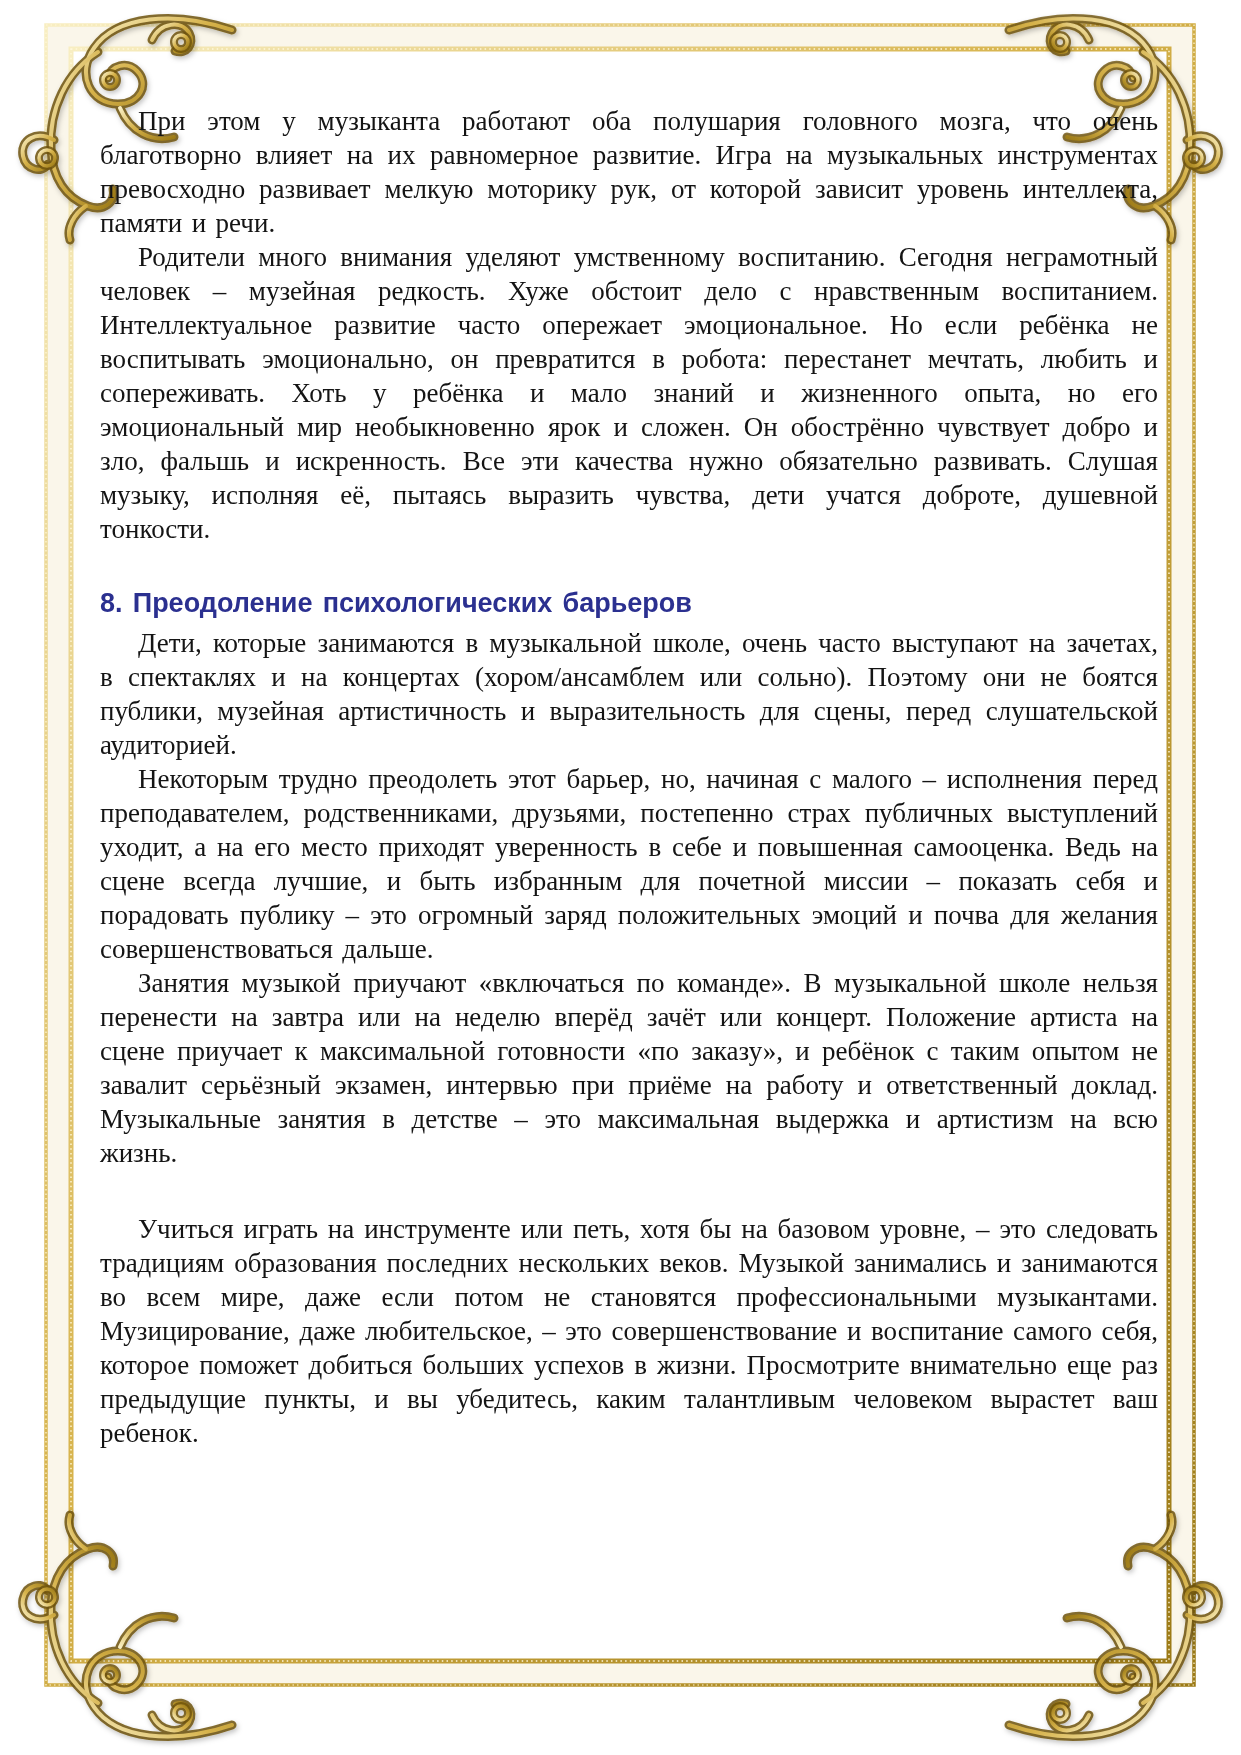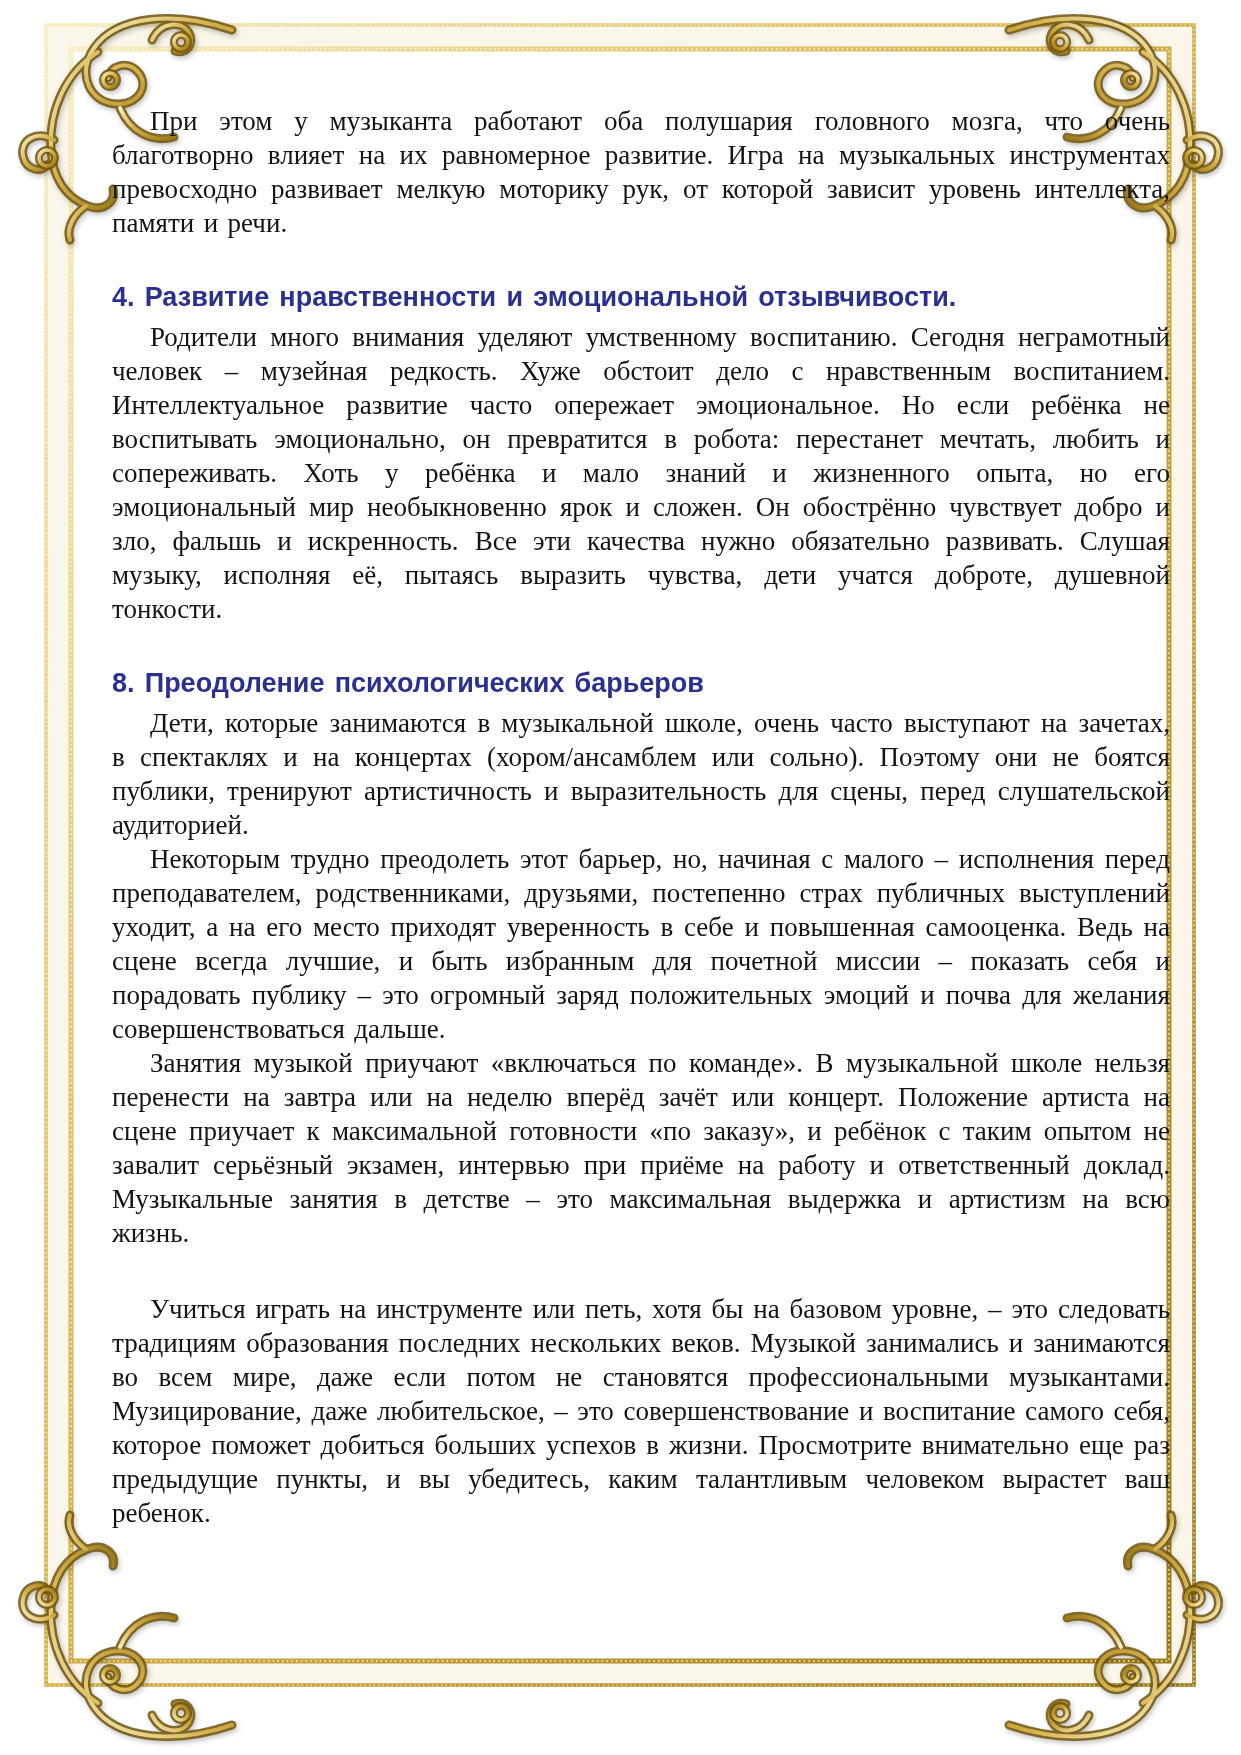--- a/index.html
+++ b/index.html
@@ -12,21 +12,21 @@
     font-family: "Liberation Serif", "DejaVu Serif", serif;
   }
   .frame-svg {
     position: absolute;
     left: 0; top: 0;
     width: 1241px; height: 1755px;
     pointer-events: none;
   }
   .content {
     position: absolute;
-    left: 112px;
+    left: 100px;
     top: 104px;
     width: 1058px;
     color: var(--body-color, #141414);
     font-size: 27px;
     line-height: 34px;
     text-align: justify;
     word-spacing: 0.10em;
   }
   .content p {
     margin: 0;
@@ -95,23 +95,22 @@
       <use href="#corner"></use>
       <use href="#corner" transform="translate(1241,0) scale(-1,1)"></use>
       <use href="#corner" transform="translate(0,1755) scale(1,-1)"></use>
       <use href="#corner" transform="translate(1241,1755) scale(-1,-1)"></use>
     </g>
   </svg>
 
   <div class="content">
     <p>При этом у музыканта работают оба полушария головного мозга, что очень благотворно влияет на их равномерное развитие. Игра на музыкальных инструментах превосходно развивает мелкую моторику рук, от которой зависит уровень интеллекта, памяти и речи.</p>
 
-    <h2 class="sec-heading">4. Развитие нравственности и эмоциональной отзывчивости.</h2>
     <p>Родители много внимания уделяют умственному воспитанию. Сегодня неграмотный человек – музейная редкость. Хуже обстоит дело с нравственным воспитанием. Интеллектуальное развитие часто опережает эмоциональное. Но если ребёнка не воспитывать эмоционально, он превратится в робота: перестанет мечтать, любить и сопереживать. Хоть у ребёнка и мало знаний и жизненного опыта, но его эмоциональный мир необыкновенно ярок и сложен. Он обострённо чувствует добро и зло, фальшь и искренность. Все эти качества нужно обязательно развивать. Слушая музыку, исполняя её, пытаясь выразить чувства, дети учатся доброте, душевной тонкости.</p>
 
     <h2 class="sec-heading">8. Преодоление психологических барьеров</h2>
-    <p>Дети, которые занимаются в музыкальной школе, очень часто выступают на зачетах, в спектаклях и на концертах (хором/ансамблем или сольно). Поэтому они не боятся публики, тренируют артистичность и выразительность для сцены, перед слушательской аудиторией.</p>
+    <p>Дети, которые занимаются в музыкальной школе, очень часто выступают на зачетах, в спектаклях и на концертах (хором/ансамблем или сольно). Поэтому они не боятся публики, музейная артистичность и выразительность для сцены, перед слушательской аудиторией.</p>
     <p>Некоторым трудно преодолеть этот барьер, но, начиная с малого – исполнения перед преподавателем, родственниками, друзьями, постепенно страх публичных выступлений уходит, а на его место приходят уверенность в себе и повышенная самооценка. Ведь на сцене всегда лучшие, и быть избранным для почетной миссии – показать себя и порадовать публику – это огромный заряд положительных эмоций и почва для желания совершенствоваться дальше.</p>
     <p>Занятия музыкой приучают «включаться по команде». В музыкальной школе нельзя перенести на завтра или на неделю вперёд зачёт или концерт. Положение артиста на сцене приучает к максимальной готовности «по заказу», и ребёнок с таким опытом не завалит серьёзный экзамен, интервью при приёме на работу и ответственный доклад. Музыкальные занятия в детстве – это максимальная выдержка и артистизм на всю жизнь.</p>
 
     <p class="closing">Учиться играть на инструменте или петь, хотя бы на базовом уровне, – это следовать традициям образования последних нескольких веков. Музыкой занимались и занимаются во всем мире, даже если потом не становятся профессиональными музыкантами. Музицирование, даже любительское, – это совершенствование и воспитание самого себя, которое поможет добиться больших успехов в жизни. Просмотрите внимательно еще раз предыдущие пункты, и вы убедитесь, каким талантливым человеком вырастет ваш ребенок.</p>
   </div>
 </div>
 
 </body></html>

